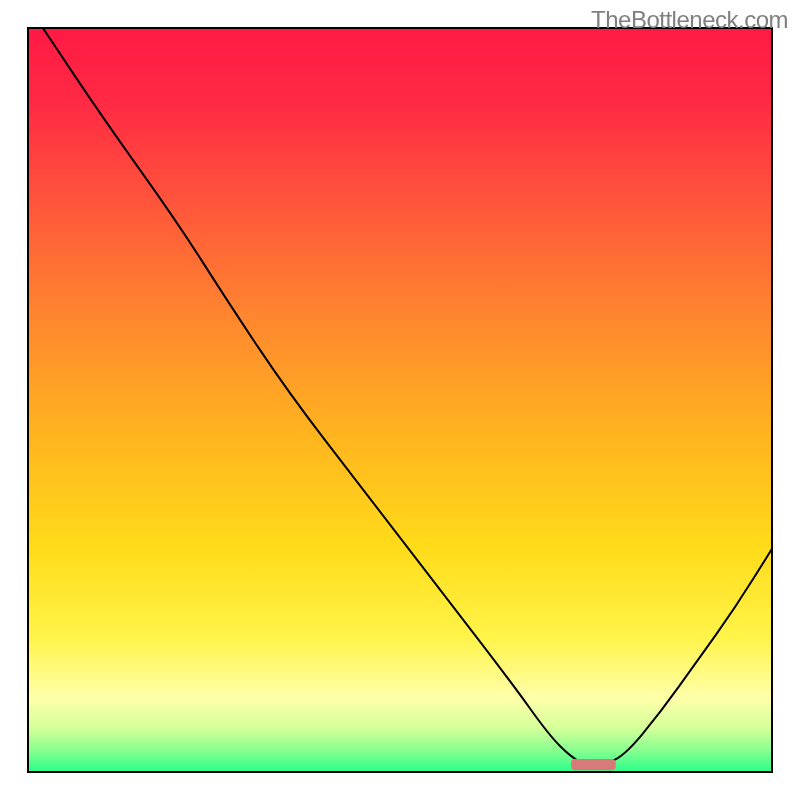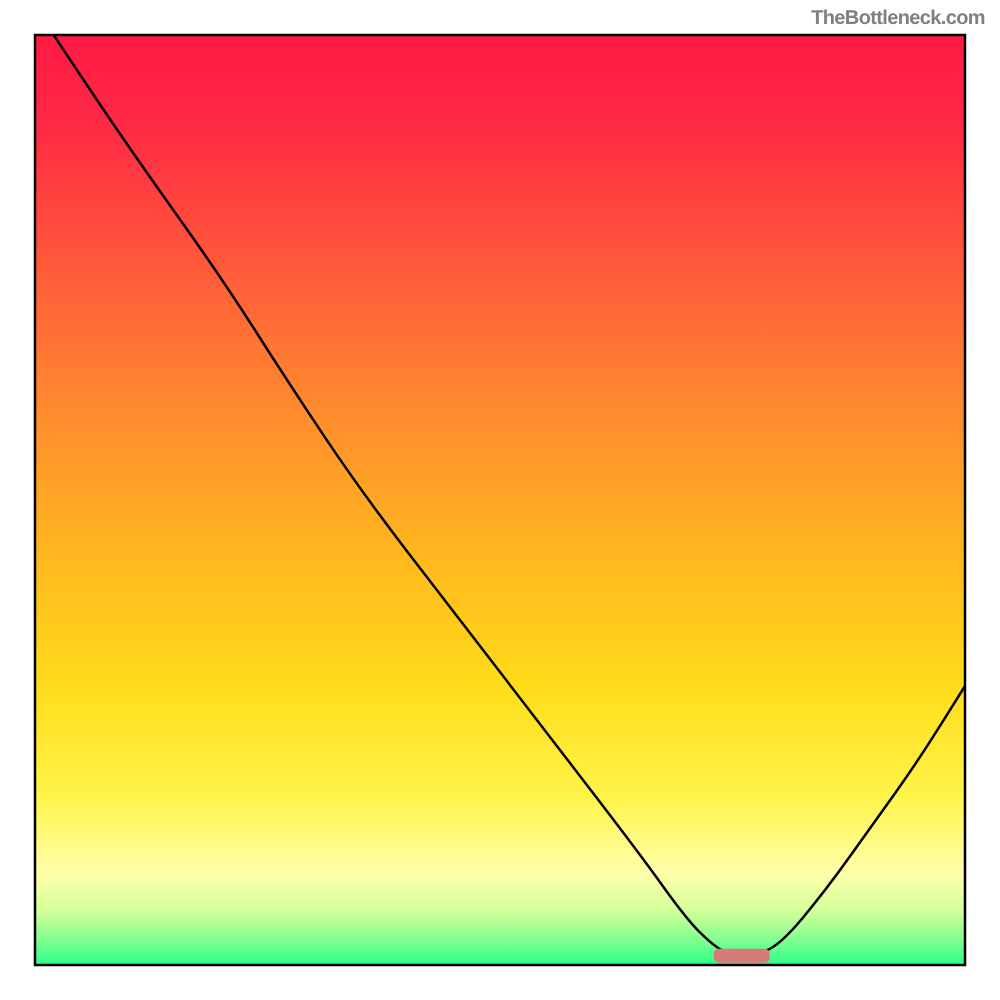--- a/index.html
+++ b/index.html
@@ -12,22 +12,22 @@
   }
   .chart-container {
     position: relative;
     width: 800px;
     height: 800px;
   }
   .watermark {
     position: absolute;
     top: 6px;
     right: 12px;
-    font-size: 16px;
-    font-weight: bold;
+    font-size: 24px;
+    font-weight: normal;
     color: #808080;
     z-index: 10;
     letter-spacing: -0.5px;
   }
   svg {
     display: block;
   }
 </style>
 </head>
 <body>

